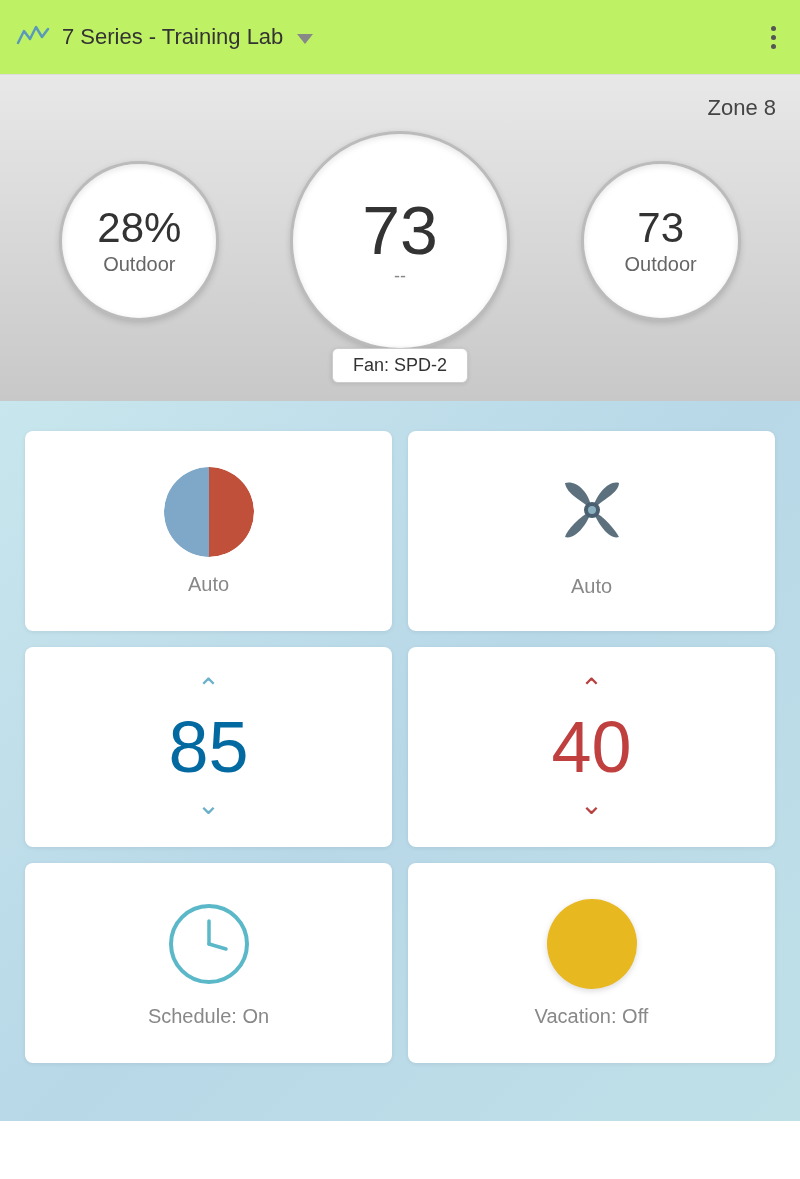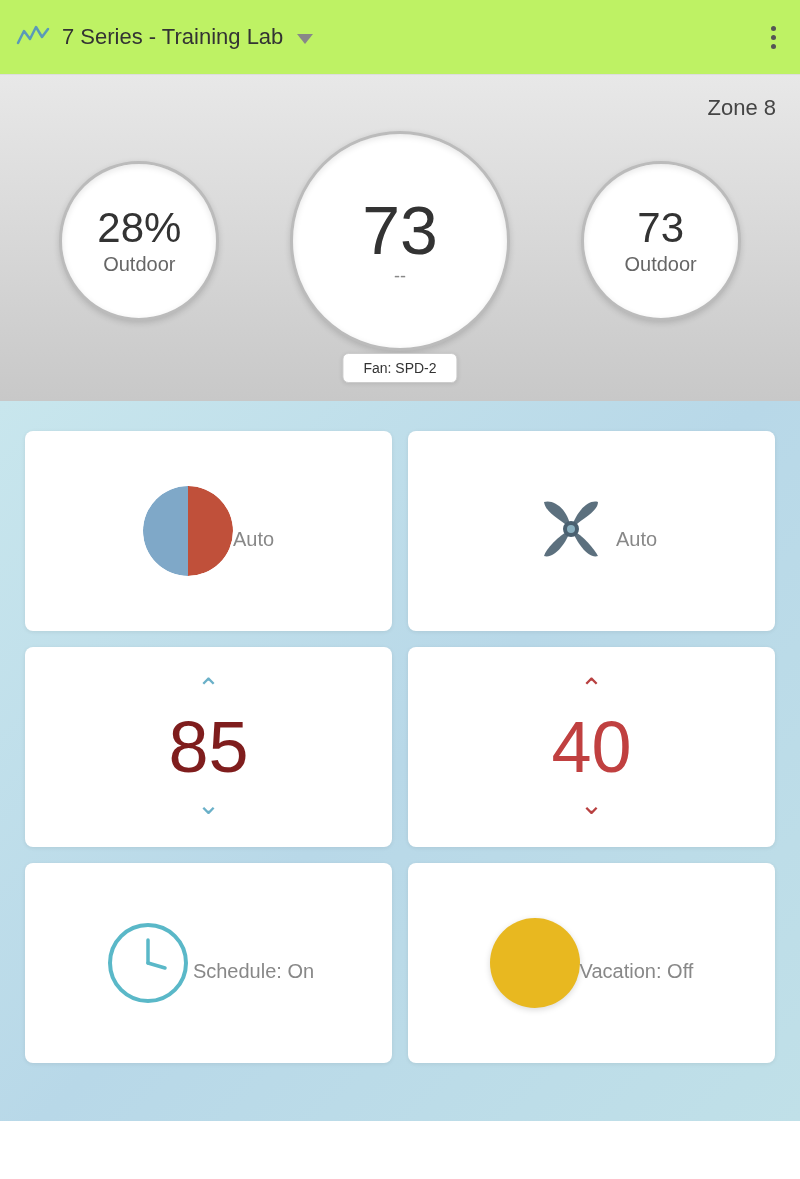--- a/index.html
+++ b/index.html
@@ -138,21 +138,21 @@
 
     .fan-badge {
       position: absolute;
       bottom: 18px;
       left: 50%;
       transform: translateX(-50%);
       background: #fff;
       border: 1px solid #ccc;
       border-radius: 6px;
       padding: 6px 20px;
-      font-size: 14px;
+      font-size: 18px;
       font-weight: 500;
       color: #333;
       box-shadow: 0 1px 4px rgba(0,0,0,0.1);
       white-space: nowrap;
     }
 
     
     .controls-section {
       background: linear-gradient(135deg, #c8e6ed 0%, #b8d8e8 50%, #c0e0e8 100%);
       padding: 30px 24px;
@@ -164,21 +164,21 @@
       grid-template-columns: 1fr 1fr;
       gap: 16px;
       max-width: 750px;
       margin: 0 auto;
     }
 
     .control-card {
       background: #fff;
       border-radius: 8px;
       display: flex;
-      flex-direction: row;
+      flex-direction: column;
       align-items: center;
       justify-content: center;
       padding: 14px 20px;
       min-height: 200px;
       box-shadow: 0 1px 4px rgba(0,0,0,0.08);
       cursor: pointer;
     }
 
     .control-label {
       font-size: 20px;
@@ -242,21 +242,21 @@
       font-size: 28px;
       color: #b84040;
       cursor: pointer;
       line-height: 1;
       user-select: none;
     }
 
     .temp-value-blue {
       font-size: 72px;
       font-weight: 300;
-      color: #7f1d1d;
+      color: #0369a1;
       line-height: 1;
     }
 
     .temp-value-red {
       font-size: 72px;
       font-weight: 300;
       color: #c04040;
       line-height: 1;
     }
 

